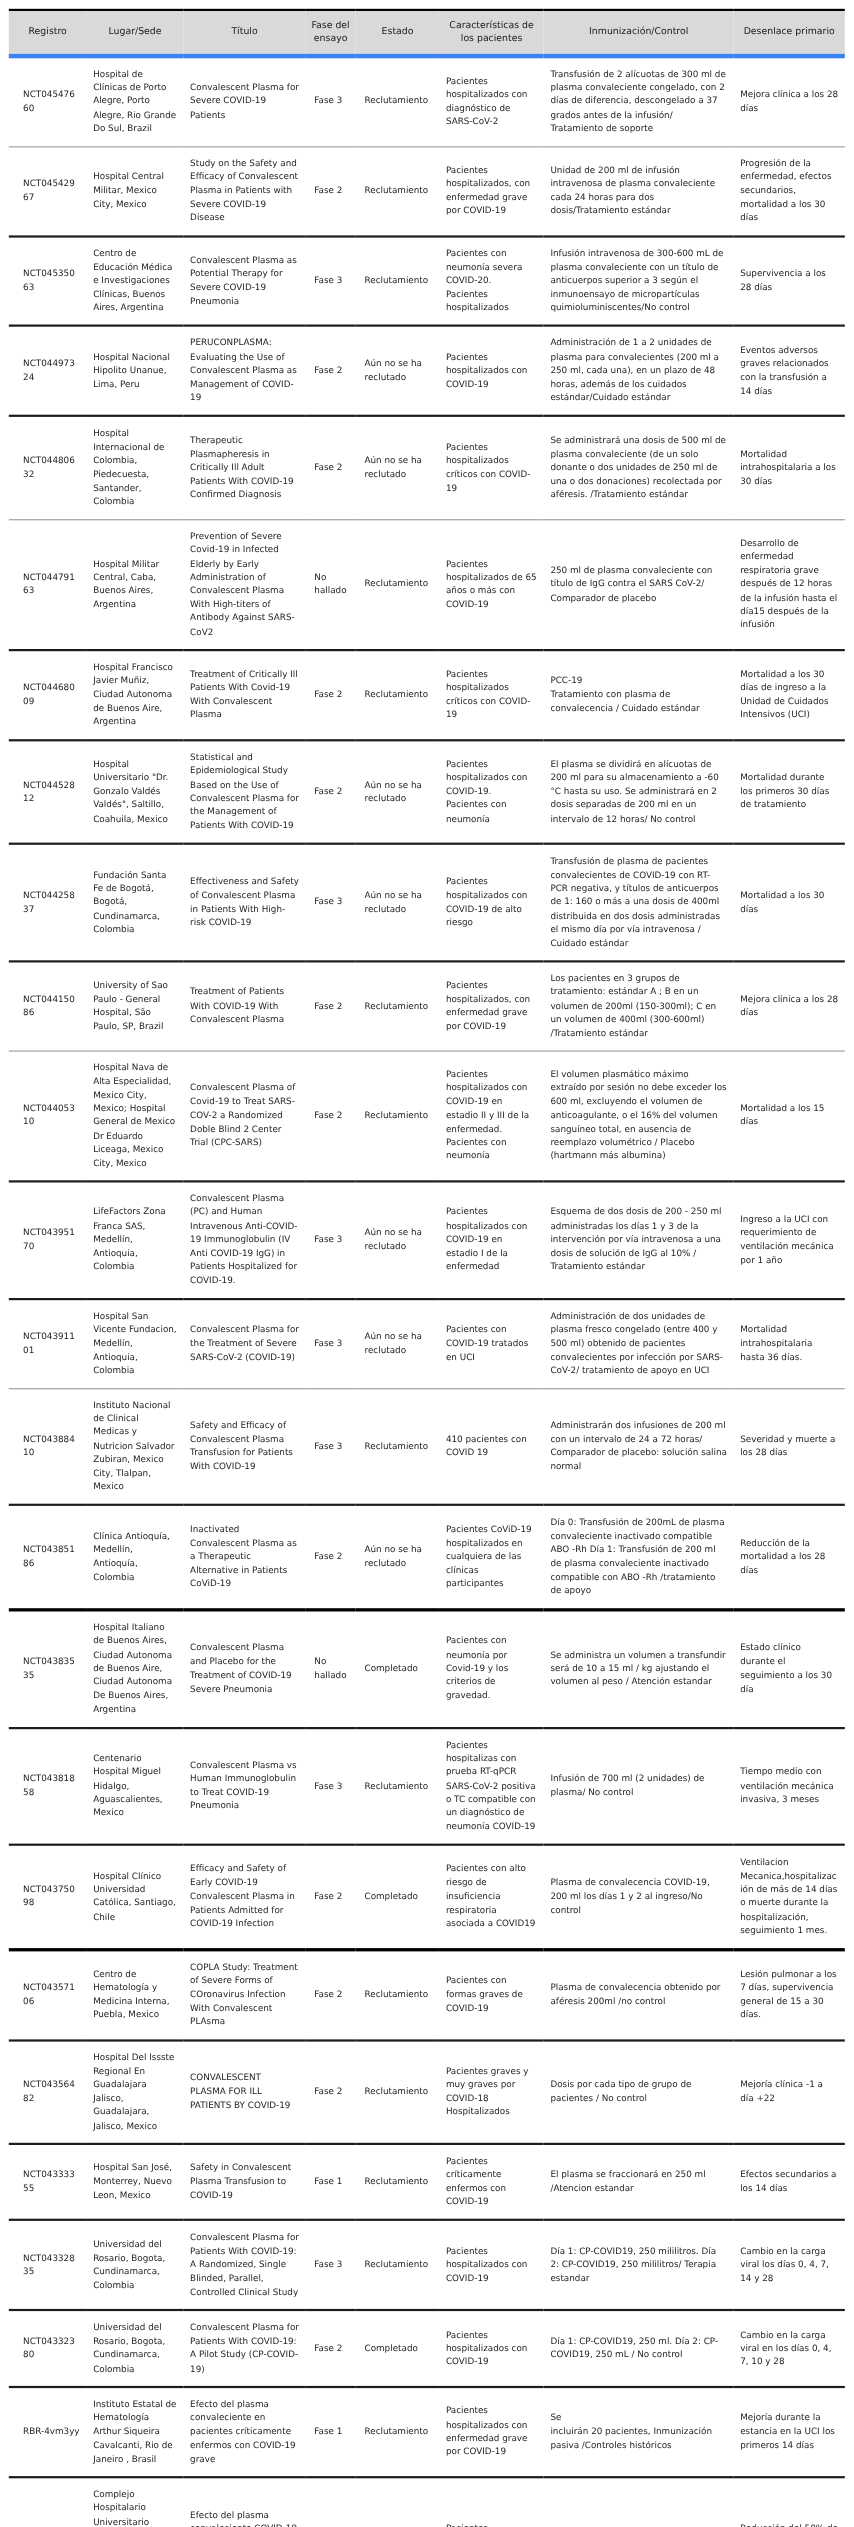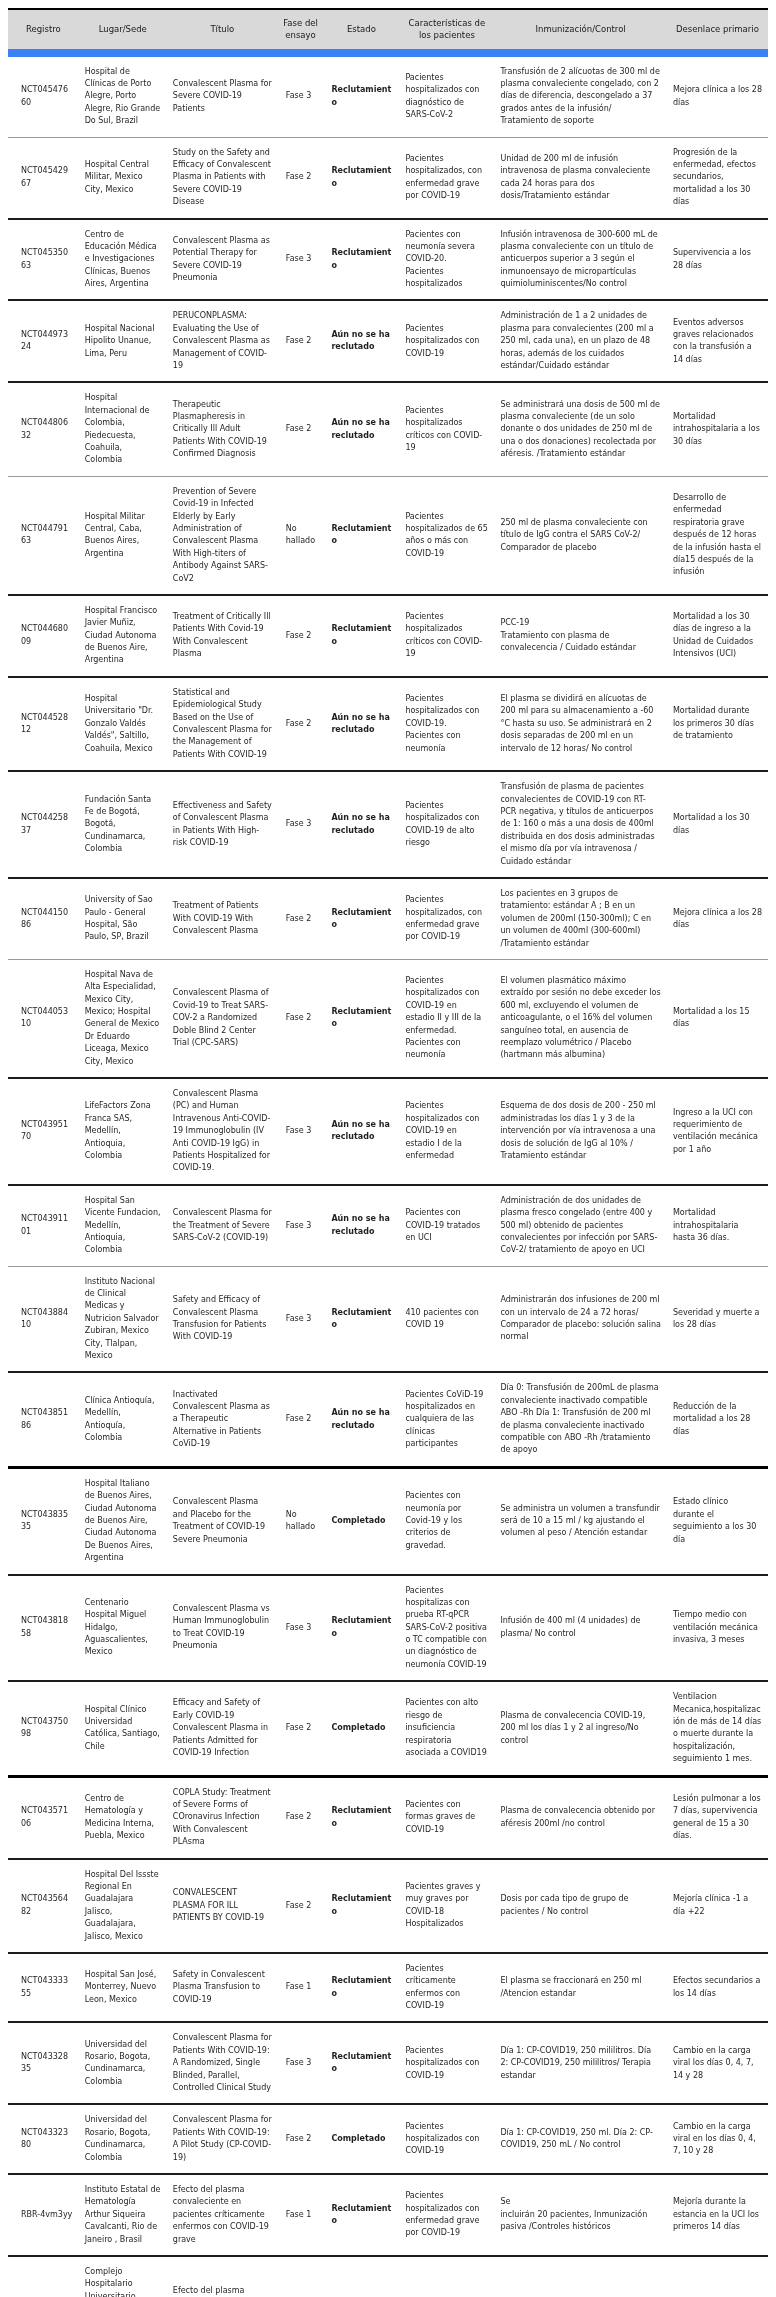--- a/index.html
+++ b/index.html
@@ -26,21 +26,21 @@
   col.c-lugar           { width: 11.6%; }
   col.c-titulo          { width: 14.6%; }
   col.c-fase            { width: 6.0%; }
   col.c-estado          { width: 10.0%; }
   col.c-caracteristicas { width: 12.5%; }
   col.c-intervencion    { width: 22.7%; }
   col.c-desenlace       { width: 13.3%; }
 
   thead tr {
     background: #d9d9d9;
-    border-bottom: 8px solid #3b82f6;
+    border-bottom: 4px solid #3b82f6;
   }
   th {
     font-weight: 400;
     font-size: 8.5px;
     line-height: 1.45;
     text-align: center;
     vertical-align: middle;
     padding: 7px 4px;
     color: #1a1a1a;
   }
@@ -54,21 +54,21 @@
     word-wrap: break-word;
     color: #1f1f1f;
   }
   td.col-registro { padding-left: 13px; }
   td.col-lugar,
   td.col-titulo,
   td.col-caracteristicas,
   td.col-intervencion,
   td.col-desenlace { padding-left: 6px; }
   td.col-fase { padding-left: 8px; margin-top: 40px; }
-  td.col-estado { padding-left: 8px; font-weight: bold; }
+  td.col-estado { padding-left: 8px; }
 
   tbody tr { border-bottom: 2px solid #1c1c1c; }
   tbody tr:nth-child(1),
   tbody tr:nth-child(5),
   tbody tr:nth-child(10),
   tbody tr:nth-child(13) { border-bottom: 1px solid #9a9a9a; }
   tbody tr:nth-child(15),
   tbody tr:nth-child(18) { border-bottom: 3px solid #000; }
 </style>
 </head>
@@ -135,21 +135,21 @@
           <td class="col-lugar">Hospital Nacional Hipolito Unanue, Lima, Peru</td>
           <td class="col-titulo">PERUCONPLASMA: Evaluating the Use of Convalescent Plasma as Management of COVID-19</td>
           <td class="col-fase">Fase 2</td>
           <td class="col-estado">Aún no se ha reclutado</td>
           <td class="col-caracteristicas">Pacientes hospitalizados con COVID-19</td>
           <td class="col-intervencion">Administración de 1 a 2 unidades de plasma para convalecientes (200 ml a 250 ml, cada una), en un plazo de 48 horas, además de los cuidados estándar/Cuidado estándar</td>
           <td class="col-desenlace">Eventos adversos graves relacionados con la transfusión a 14 días</td>
         </tr>
         <tr>
           <td class="col-registro">NCT04480632</td>
-          <td class="col-lugar">Hospital Internacional de Colombia, Piedecuesta, Coahuila, Colombia</td>
+          <td class="col-lugar">Hospital Internacional de Colombia, Piedecuesta, Santander, Colombia</td>
           <td class="col-titulo">Therapeutic Plasmapheresis in Critically Ill Adult Patients With COVID-19 Confirmed Diagnosis</td>
           <td class="col-fase">Fase 2</td>
           <td class="col-estado">Aún no se ha reclutado</td>
           <td class="col-caracteristicas">Pacientes hospitalizados críticos con COVID-19</td>
           <td class="col-intervencion">Se administrará una dosis de 500 ml de plasma convaleciente (de un solo donante o dos unidades de 250 ml de una o dos donaciones) recolectada por aféresis. /Tratamiento estándar</td>
           <td class="col-desenlace">Mortalidad intrahospitalaria a los 30 días</td>
         </tr>
         <tr>
           <td class="col-registro">NCT04479163</td>
           <td class="col-lugar">Hospital Militar Central, Caba, Buenos Aires, Argentina</td>
@@ -263,21 +263,21 @@
           <td class="col-intervencion">Se administra un  volumen a transfundir será de 10 a 15 ml / kg ajustando el volumen al peso / Atención estandar</td>
           <td class="col-desenlace">Estado clínico durante el seguimiento a los 30 día</td>
         </tr>
         <tr>
           <td class="col-registro">NCT04381858</td>
           <td class="col-lugar">Centenario Hospital Miguel Hidalgo, Aguascalientes, Mexico</td>
           <td class="col-titulo">Convalescent Plasma vs Human Immunoglobulin to Treat COVID-19 Pneumonia</td>
           <td class="col-fase">Fase 3</td>
           <td class="col-estado">Reclutamiento</td>
           <td class="col-caracteristicas">Pacientes hospitalizas con prueba RT-qPCR SARS-CoV-2 positiva o TC compatible con un diagnóstico de neumonía COVID-19</td>
-          <td class="col-intervencion">Infusión de 400 ml (4 unidades) de plasma/ No control</td>
+          <td class="col-intervencion">Infusión de 700 ml (2 unidades) de plasma/ No control</td>
           <td class="col-desenlace">Tiempo medio con ventilación mecánica invasiva, 3 meses</td>
         </tr>
         <tr>
           <td class="col-registro">NCT04375098</td>
           <td class="col-lugar">Hospital Clínico Universidad Católica, Santiago, Chile</td>
           <td class="col-titulo">Efficacy and Safety of Early COVID-19 Convalescent Plasma in Patients Admitted for COVID-19 Infection</td>
           <td class="col-fase">Fase 2</td>
           <td class="col-estado">Completado</td>
           <td class="col-caracteristicas">Pacientes con alto riesgo de insuficiencia respiratoria asociada a COVID19</td>
           <td class="col-intervencion">Plasma de convalecencia COVID-19, 200 ml los días 1 y 2 al ingreso/No control</td>

